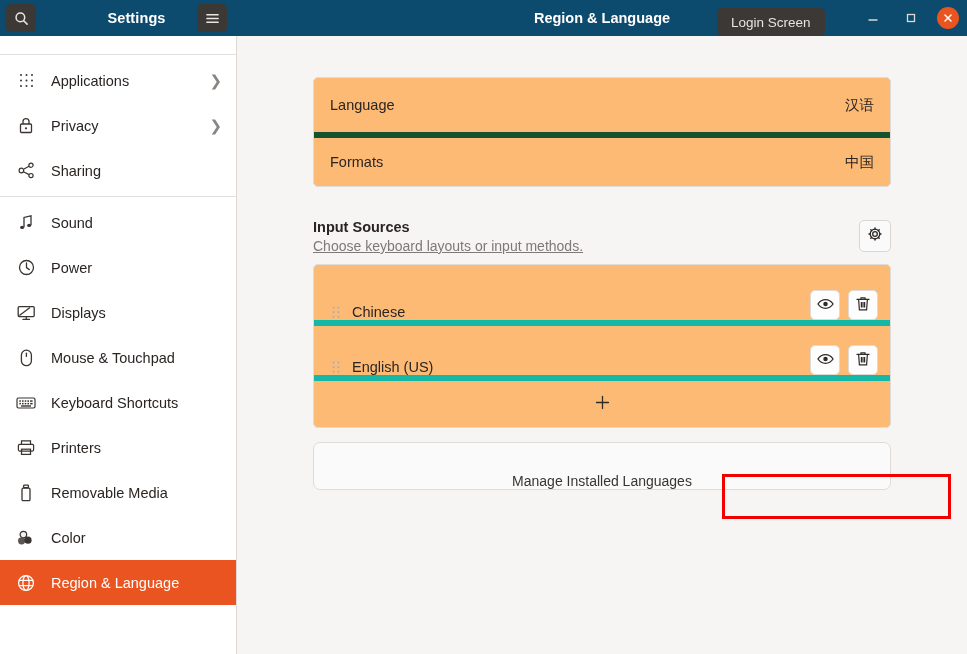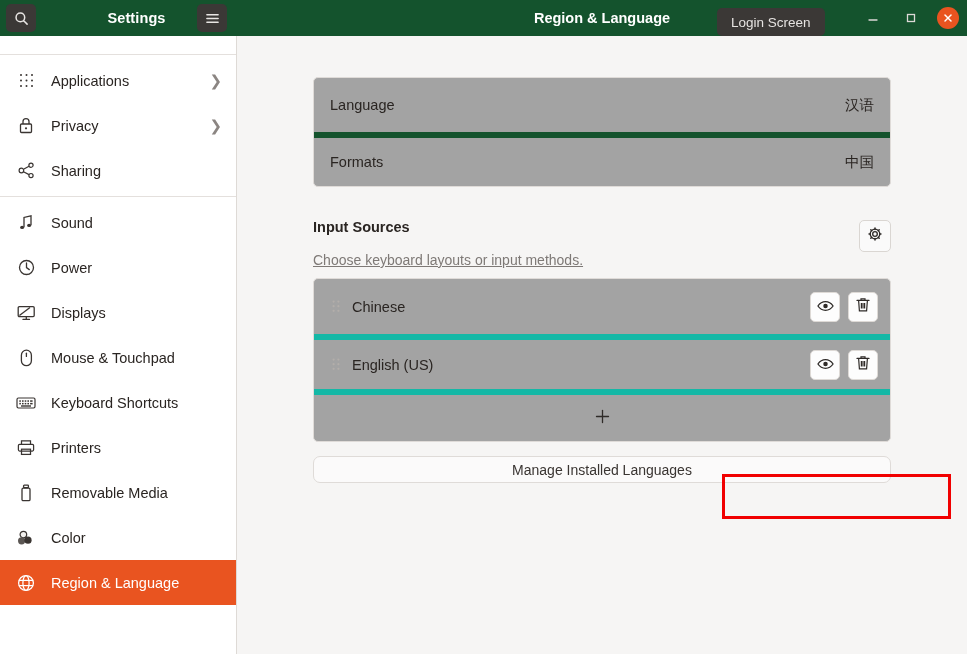--- a/index.html
+++ b/index.html
@@ -12,21 +12,21 @@
   #app {
     position: relative;
     width: 967px; height: 654px;
     display: flex; flex-direction: column;
     overflow: hidden;
   }
 
   
   .titlebar {
     height: 36px;
-    background: #14532d;
+    background: #0c4a6e;
     display: flex; align-items: center;
     flex: 0 0 36px;
     position: relative;
     z-index: 5;
   }
   .tb-left {
     width: 237px; height: 36px;
     display: flex; align-items: center;
     position: relative;
     flex: 0 0 237px;
@@ -138,21 +138,21 @@
     flex: 1;
     background: #f6f5f4;
     overflow: hidden;
     position: relative;
   }
   .panel {
     width: 578px;
     margin: 41px auto 0 auto;
   }
   .card {
-    background: #a3a3a3;
+    background: #fdba74;
     border: 1px solid #dfdbd8;
     border-radius: 5px;
     overflow: hidden;
   }
   .row {
     height: 54px;
     display: flex; align-items: center;
     padding: 0 16px;
     cursor: pointer;
     font-size: 14.5px;
@@ -162,36 +162,36 @@
   .row-label { flex: 1; }
   .row-value { color: #2a2522; }
 
   .section-head {
     display: flex; align-items: flex-start;
     margin: 32px 0 10px 0;
   }
   .section-texts { flex: 1; }
   .section-title {
     font-size: 14.5px; font-weight: bold; color: #2a2522;
-    margin-bottom: 17px;
+    margin-bottom: 3px;
   }
   .section-sub { font-size: 14px; color: #7e7976; text-decoration: underline; }
   .gear-btn {
     width: 32px; height: 32px;
     border: 1px solid #dad6d2;
     border-radius: 5px;
     background: #fafafa;
     display: flex; align-items: center; justify-content: center;
     cursor: pointer;
     margin-top: 1px;
   }
 
   .src-row {
     height: 55px;
-    display: flex; align-items: center;
+    display: flex; align-items: flex-end;
     padding: 0 12px 0 14px;
     font-size: 14.5px; color: #2a2522;
     cursor: pointer;
   }
   .src-row + .src-row, .add-row { border-top: 6px solid #14b8a6; }
   .drag-handle {
     width: 16px; margin-right: 8px;
     display: flex; align-items: center; justify-content: center;
     cursor: grab;
   }
@@ -206,25 +206,25 @@
     margin-left: 8px;
   }
   .add-row {
     height: 52px;
     display: flex; align-items: center; justify-content: center;
     cursor: pointer;
   }
 
   .manage-card {
     margin-top: 14px;
-    height: 27px;
+    height: 48px;
     background: #fbfafa;
     border: 1px solid #dfdbd8;
     border-radius: 7px;
-    display: flex; align-items: center; justify-content: center;
+    display: flex; align-items: flex-end; justify-content: center;
     cursor: pointer;
     font-size: 14px;
     color: #3a3532;
     position: relative;
   }
 
   .annot-box {
     position: absolute;
     left: 485px; top: 438px;
     width: 229px; height: 45px;

